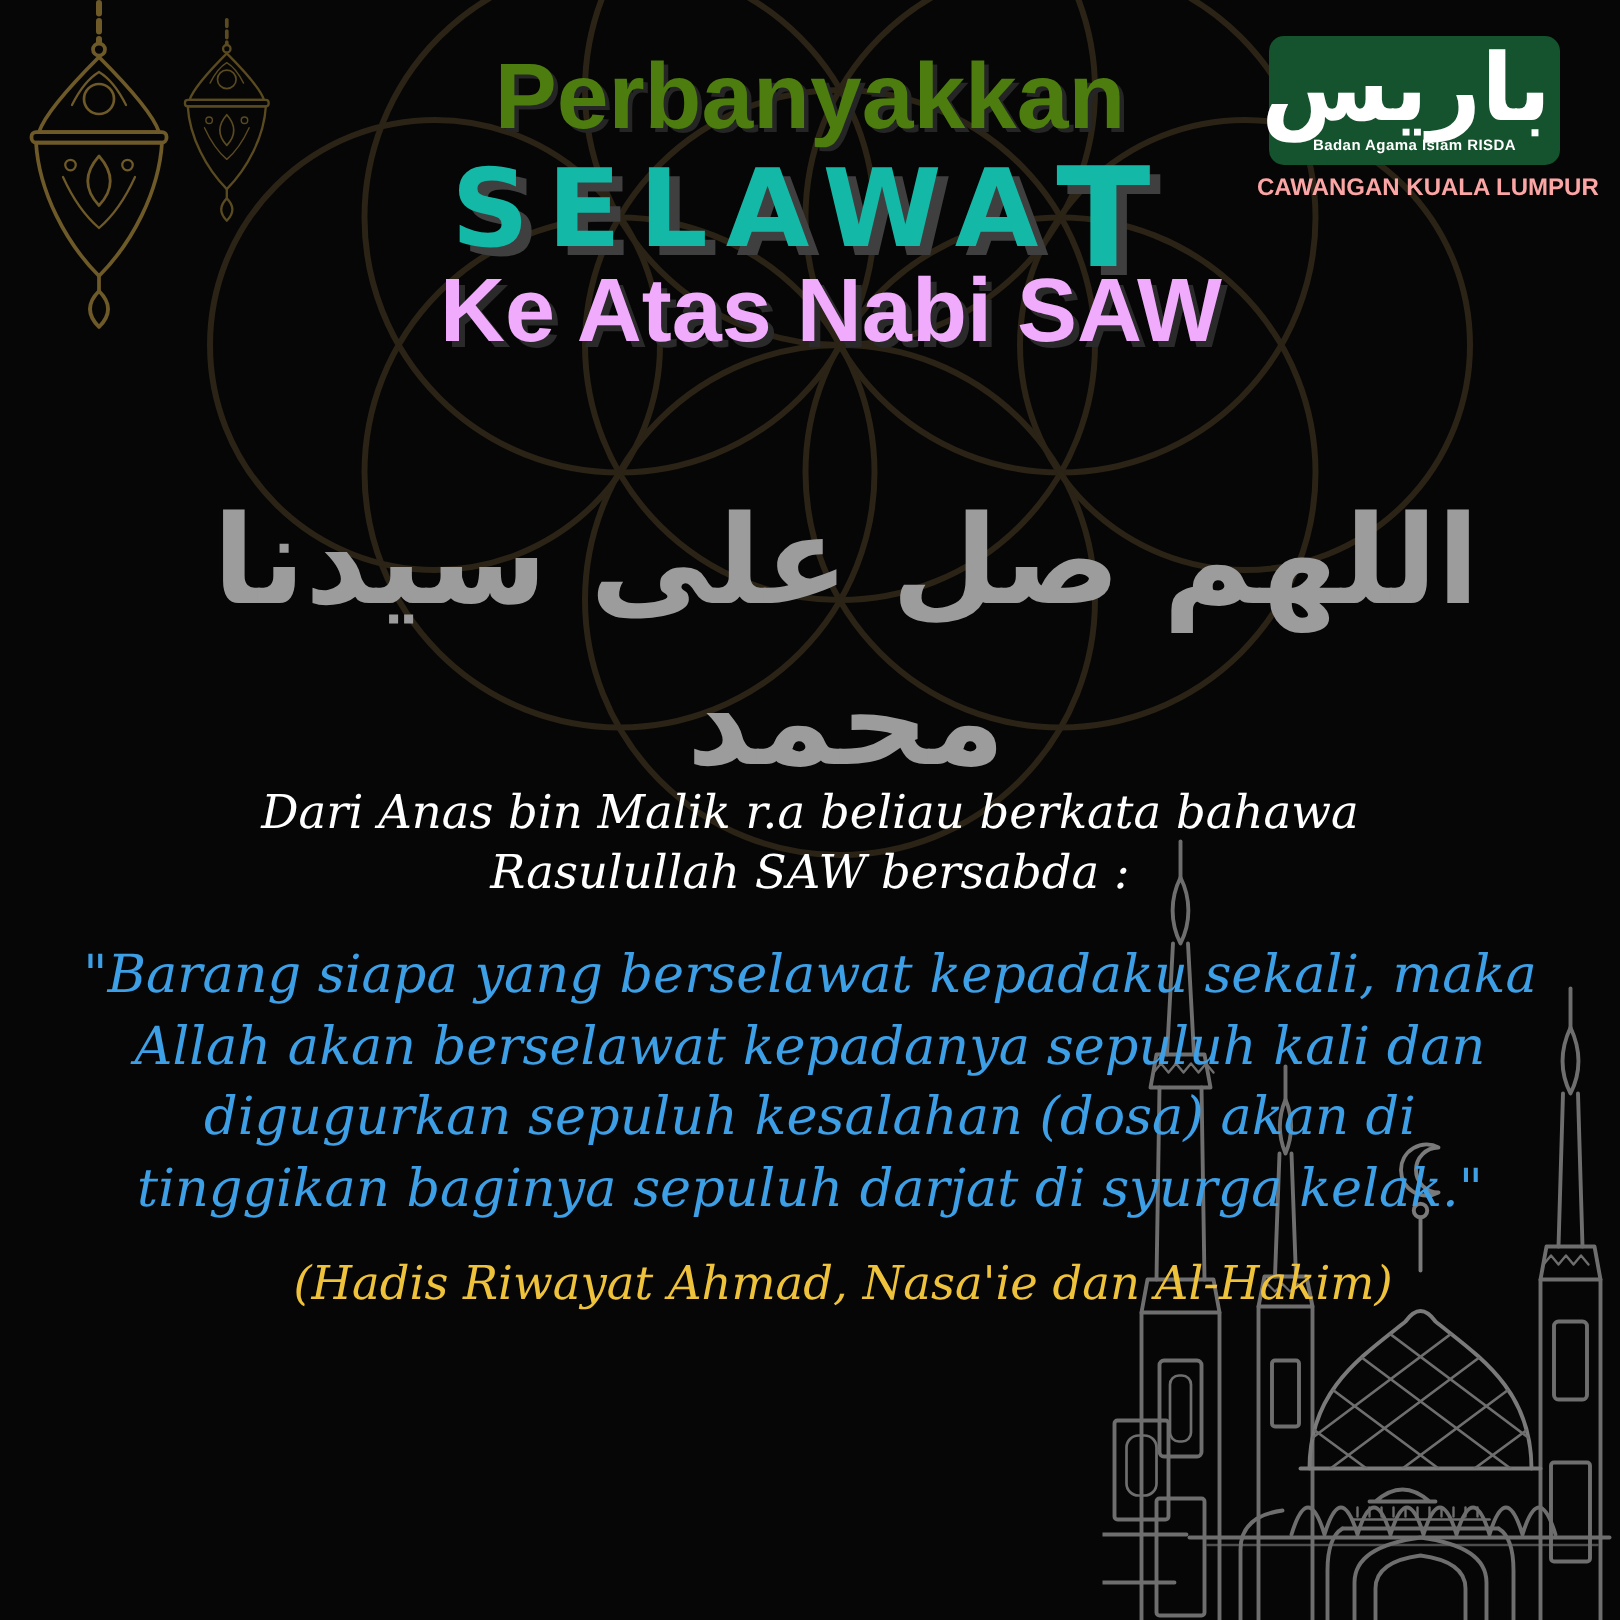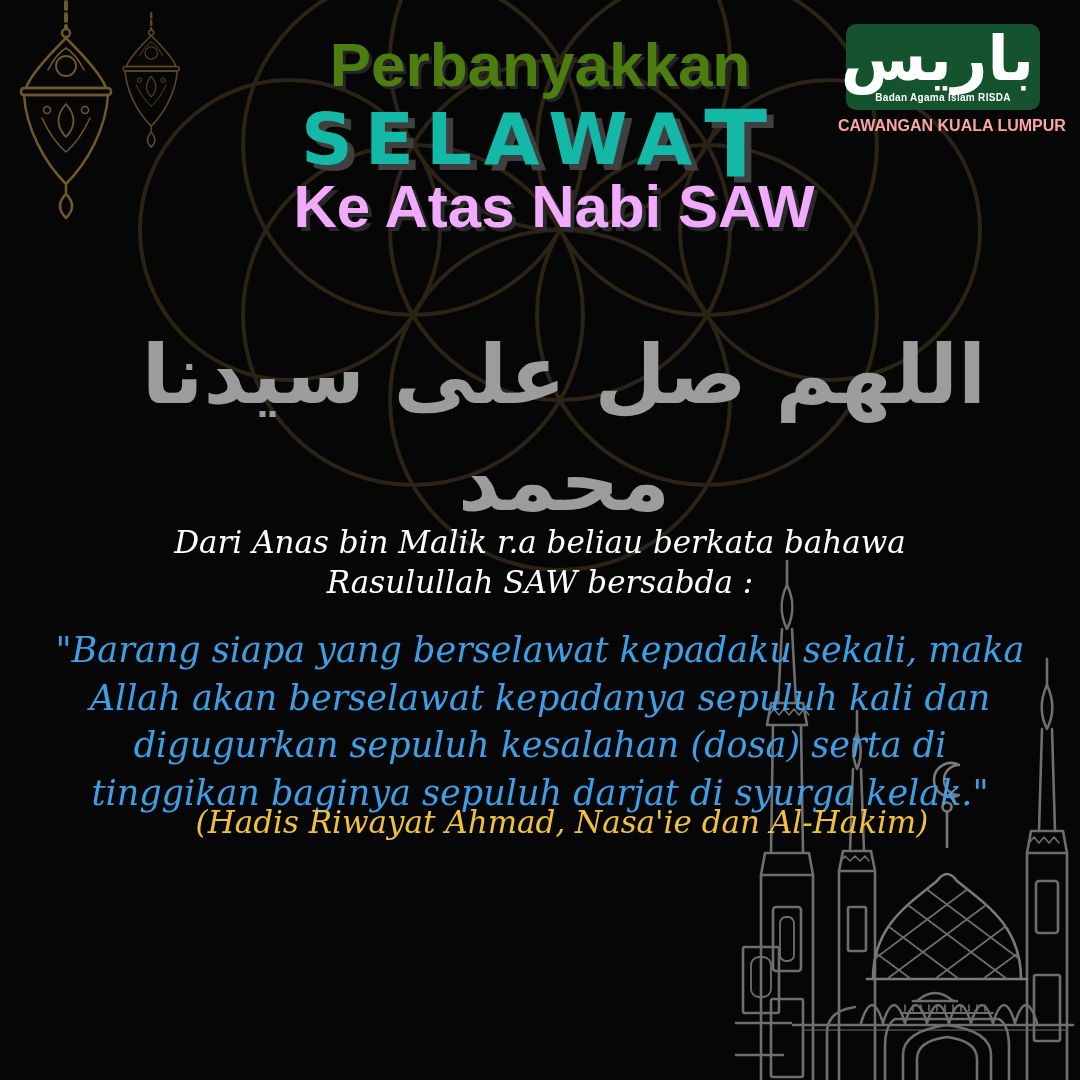--- a/index.html
+++ b/index.html
@@ -36,21 +36,21 @@
   
   .calligraphy{position:absolute;top:322px;left:0;right:0;text-align:center;z-index:2;
     font-family:"DejaVu Sans",sans-serif;font-weight:bold;color:#9c9c9c;
     font-size:82px;line-height:1.3;direction:rtl;padding-left:48px;}
 
   
   .script{font-family:"DejaVu Serif",serif;font-style:italic;text-align:center;
     position:absolute;left:0;right:0;z-index:3;}
   .narration{top:522px;color:#ffffff;font-size:31px;line-height:1.3;}
   .hadith{top:627px;color:#3d9fe6;font-size:35px;line-height:1.36;}
-  .source{top:804px;color:#efc23b;font-size:31px;margin-left:44px;}
+  .source{top:838px;color:#efc23b;font-size:31px;margin-left:44px;}
 
   
   .footer-logo{position:absolute;top:903px;left:50%;transform:translateX(-50%);
     z-index:3;color:#fff;text-align:center;}
   .logo-row{display:flex;align-items:stretch;justify-content:center;}
   .bracket{width:13px;border:6px solid #fff;}
   .bracket.left{border-right:none;}
   .bracket.right{border-left:none;}
   .logo-word{font-family:"DejaVu Sans Mono",monospace;font-weight:bold;font-size:46px;
     line-height:1.0;padding:1px 6px 3px;letter-spacing:-1px;}
@@ -200,20 +200,20 @@
   <div class="calligraphy" dir="rtl">اللهم صل على سيدنا محمد</div>
 
   <div class="script narration">
     <div>Dari Anas bin Malik r.a beliau berkata bahawa</div>
     <div>Rasulullah SAW bersabda :</div>
   </div>
 
   <div class="script hadith">
     <div>"Barang siapa yang berselawat kepadaku sekali, maka</div>
     <div>Allah akan berselawat kepadanya sepuluh kali dan</div>
-    <div>digugurkan sepuluh kesalahan (dosa) serta di</div>
+    <div>digugurkan sepuluh kesalahan (dosa) akan di</div>
     <div>tinggikan baginya sepuluh darjat di syurga kelak."</div>
   </div>
 
   <div class="script source">(Hadis Riwayat Ahmad, Nasa'ie dan Al-Hakim)</div>
 
 
 </div>
 
 </body></html>

